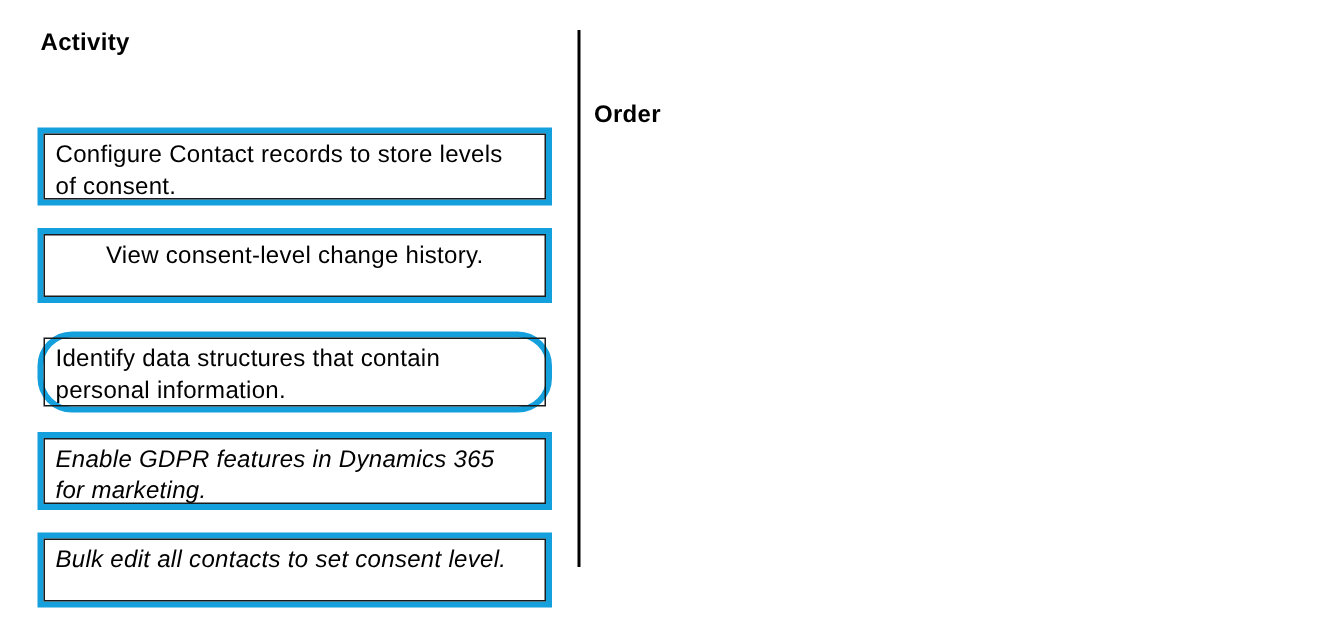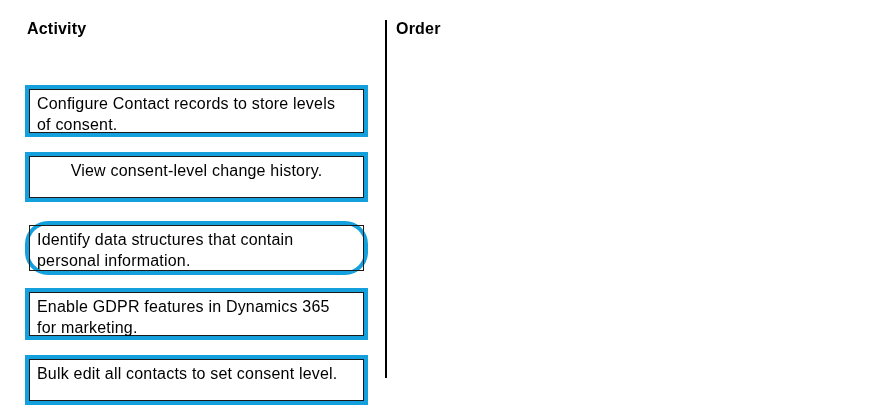--- a/index.html
+++ b/index.html
@@ -24,21 +24,21 @@
   }
   .heading {
     position: absolute;
     top: 20px;
     font-size: 16px;
     font-weight: bold;
     letter-spacing: 0.2px;
     white-space: nowrap;
   }
   .activity-heading { left: 27px; }
-  .order-heading    { left: 396px; }
+  .order-heading    { left: 396px; margin-top: 48px; }
   .divider {
     position: absolute;
     left: 385px;
     top: 20px;
     width: 2px;
     height: 358px;
     background: var(--divider);
   }
   .order-area {
     position: absolute;
@@ -66,22 +66,22 @@
   }
   .box .label {
     font-size: 16px;
     line-height: 21px;
     letter-spacing: 0.2px;
     white-space: pre-line;
   }
   .b1 { top: 53px;  height: 52px; }
   .b2 { top: 120px; height: 50px; text-align: center; }
   .b3 { top: 189px; height: 54px; border-radius: 23px; }
-  .b4 { top: 256px; height: 52px; }
-  .b5 { top: 323px; height: 50px; }
+  .b4 { top: 256px; height: 52px; font-style: italic; }
+  .b5 { top: 323px; height: 50px; font-style: italic; }
 </style>
 </head>
 <body>
 
 <div class="canvas">
 
   <div class="heading activity-heading">Activity</div>
 
   <div class="heading order-heading">Order</div>
 

